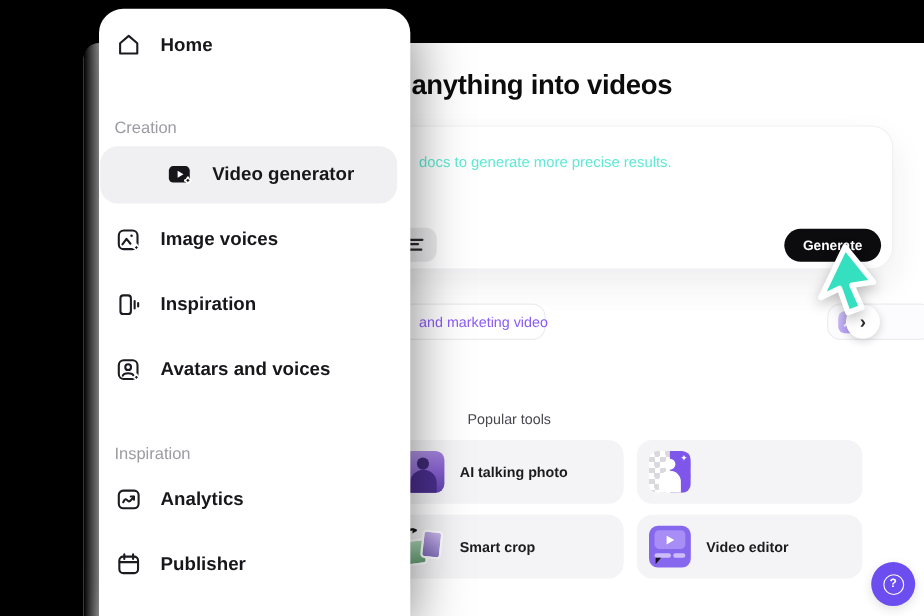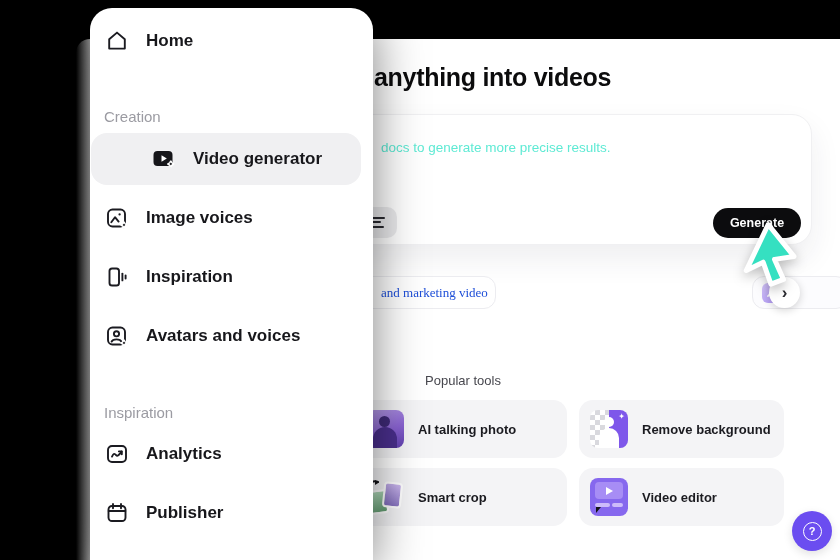--- a/index.html
+++ b/index.html
@@ -36,21 +36,21 @@
 
   .cursor { left:740px; top:221px; z-index:40; filter:drop-shadow(0 4px 6px rgba(0,0,0,.25)); }
 
   
   .chip { top:276px; height:33px; background:#fff; border:1px solid #ececf0;
           border-radius:12px; z-index:2; display:flex; align-items:center; }
   .chip1 { left:240px; width:256px; }
   .chip1 .chip-label { position:absolute; left:140px; }
   .chip2 { left:506px; width:231px; padding-left:11px; }
   .chip3 { left:752px; width:96px; background:#fcfcfe; padding-left:9px; }
-  .chip-label { font-size:13px; color:#1d4ed8; white-space:nowrap;font-family:Liberation Serif, serif; }
+  .chip-label { font-size:13px; color:#8b5cf6; white-space:nowrap; }
   .chip-thumbs { display:flex; gap:1px; margin-right:9px; }
   .chip-thumbs span { width:13px; height:25px; border-radius:3px; display:block; }
   .chip-thumbs span:nth-child(1){ background:linear-gradient(160deg,#b9cde2,#7d9cc0); }
   .chip-thumbs span:nth-child(2){ background:linear-gradient(200deg,#cfdded,#8aa6c6); }
   .chip-thumbs span:nth-child(3){ background:linear-gradient(140deg,#a9c0d8,#6f90b4); }
   .chip3-icon { width:20px; height:20px; border-radius:6px;
                 background:linear-gradient(135deg,#d4c5f9,#a98ff2); display:flex;
                 align-items:center; justify-content:center; }
   .next-circle { left:769px; top:277px; width:31px; height:31px; border-radius:50%;
                  background:#fff; box-shadow:0 2px 8px rgba(0,0,0,.18); z-index:5;
@@ -178,21 +178,20 @@
 
   <div class="abs popular-title">Popular tools</div>
 
   <div class="abs tool-card tc-r1c2">
     <span class="tool-thumb thumb-removebg">
       <span class="half"></span>
         <span class="head"></span>
         <span class="body"></span>
       <span class="spark">✦</span>
     </span>
-    <span class="tool-label">Remove background</span>
   </div>
 
   <div class="abs tool-card tc-r2c1">
     <span class="tool-thumb thumb-smartcrop">
       <span class="ph1"></span>
         <span class="ph2"></span>
       <svg style="position:absolute;left:0;top:0" width="16" height="12" viewBox="0 0 16 12">
         <path d="M2 10 C3 4 8 2 12 4" stroke="#141418" stroke-width="2" fill="none" stroke-linecap="round"></path>
         <path d="M9 2 L13 4.5 L9 7" fill="#141418"></path>
       </svg>

